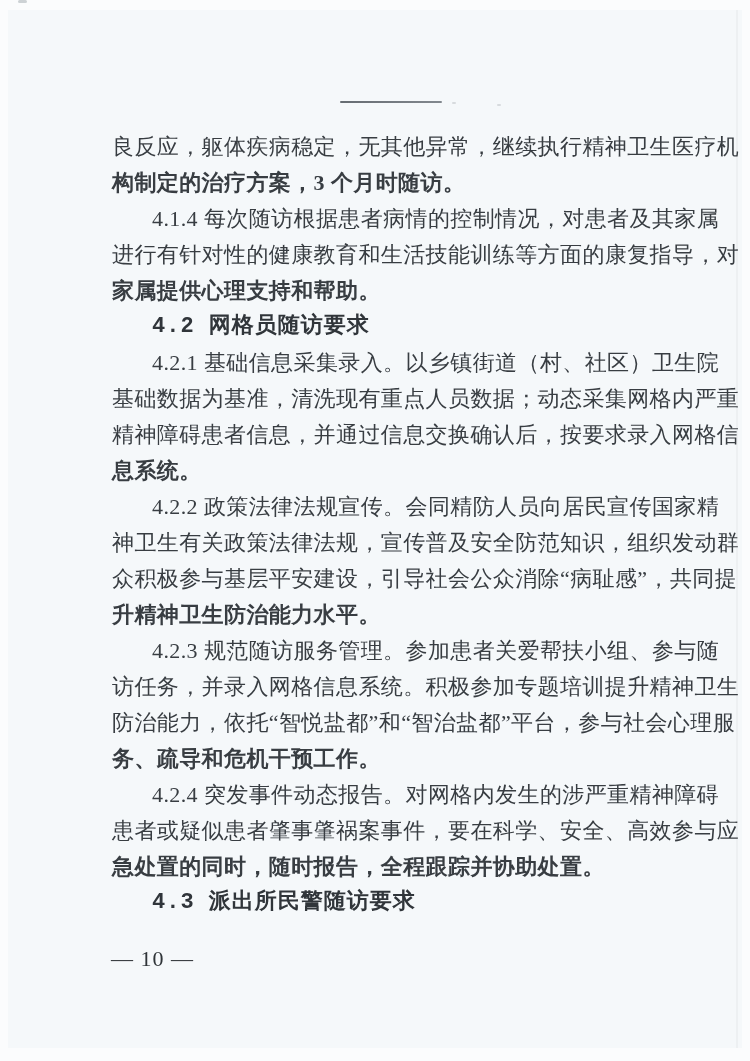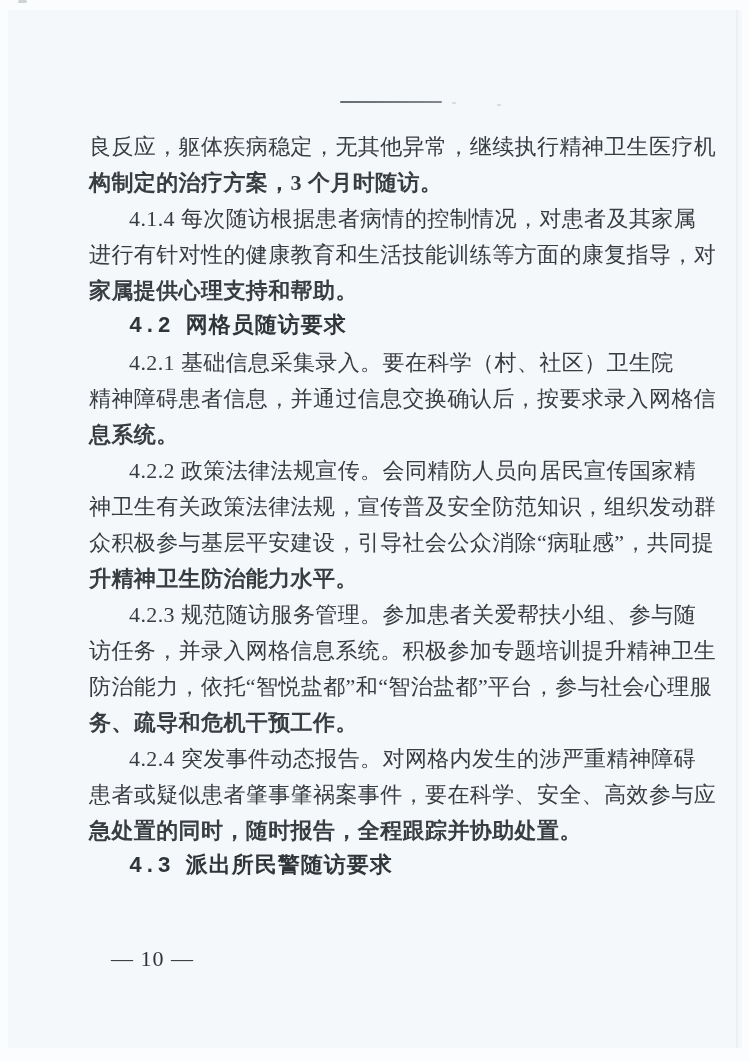--- a/index.html
+++ b/index.html
@@ -39,21 +39,21 @@
   .noise-2 { left: 489px; top: 94px; }
   .speck-top {
     position: absolute;
     left: 18px; top: 0;
     width: 9px; height: 3px;
     background: #cdd2d5;
     border-radius: 2px;
   }
   .content {
     position: absolute;
-    left: 81px; top: 119px;
+    left: 104px; top: 119px;
     width: 581px;
     font-size: 22px;
     line-height: 36px;
     color: var(--text, #383d42);
     letter-spacing: 0.4px;
   }
   .para { margin: 0; }
   .line {
     text-align: justify;
     text-align-last: justify;
@@ -93,21 +93,22 @@
       </div>
       <div class="para body">
         <div class="line indent">4.1.4 每次随访根据患者病情的控制情况，对患者及其家属</div>
         <div class="line">进行有针对性的健康教育和生活技能训练等方面的康复指导，对</div>
         <div class="line last">家属提供心理支持和帮助。</div>
       </div>
       <div class="para heading">
         <div class="line indent last">4.2 网格员随访要求</div>
       </div>
       <div class="para body">
-        <div class="line indent">4.2.1 基础信息采集录入。要在科学（村、社区）卫生院</div>
+        <div class="line indent">4.2.1 基础信息采集录入。以乡镇街道（村、社区）卫生院</div>
+        <div class="line">基础数据为基准，清洗现有重点人员数据；动态采集网格内严重</div>
         <div class="line">精神障碍患者信息，并通过信息交换确认后，按要求录入网格信</div>
         <div class="line last">息系统。</div>
       </div>
       <div class="para body">
         <div class="line indent">4.2.2 政策法律法规宣传。会同精防人员向居民宣传国家精</div>
         <div class="line">神卫生有关政策法律法规，宣传普及安全防范知识，组织发动群</div>
         <div class="line">众积极参与基层平安建设，引导社会公众消除“病耻感”，共同提</div>
         <div class="line last">升精神卫生防治能力水平。</div>
       </div>
       <div class="para body">

